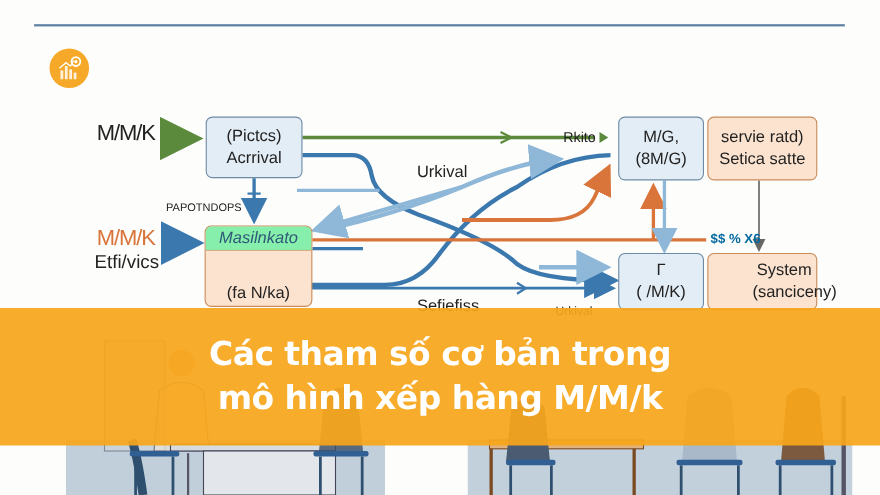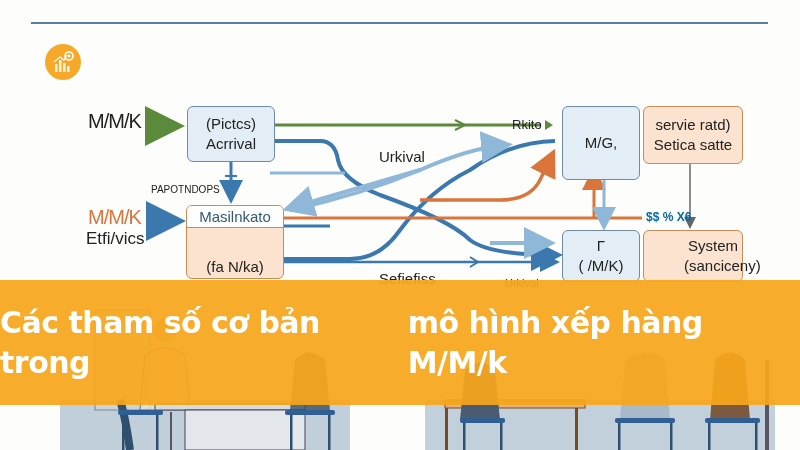--- a/index.html
+++ b/index.html
@@ -6,24 +6,24 @@
   html, body { width:800px; height:450px; overflow:hidden; background:#fdfdfb; }
   body { position:relative; font-family:"Liberation Sans", sans-serif; }
   .top-rule { position:absolute; left:31px; top:22px; width:737px; height:2px; background:#5a7fa0; }
   .logo { position:absolute; left:45px; top:44px; width:36px; height:36px; border-radius:50%; background:#f6a929; }
   .diagram { position:absolute; left:0; top:0; width:800px; height:450px; }
   .lbl { position:absolute; font-size:13px; color:#222; white-space:nowrap; }
   .box { position:absolute; border-radius:6px; text-align:center; font-size:15px; color:#222; display:flex; flex-direction:column; justify-content:center; line-height:20px; }
   .box.blue { background:#e3edf5; border:1.5px solid #6d8aa6; }
   .box.peach { background:#fbe3cf; border:1.5px solid #c98b5a; }
   .box.split { background:#fbe3cf; border:1.5px solid #c98b5a; }
-  .split-top { background:#ffffff; height:50%; display:flex; align-items:center; justify-content:center; color:#2f5878; border-bottom:1.5px solid #c98b5a; border-radius:5px 5px 0 0;}
+  .split-top { background:#86efac; height:50%; display:flex; align-items:center; justify-content:center; color:#2f5878; border-bottom:1.5px solid #c98b5a; border-radius:5px 5px 0 0;font-style:italic;}
   .split-bot { height:50%; display:flex; align-items:center; justify-content:center;margin-top:28px; }
   .illus { position:absolute; top:300px; height:150px; }
-  .band { position:absolute; left:0; top:280px; width:800px; height:125px; background:rgba(248,166,27,0.93); display:flex; flex-direction:row; align-items:center; justify-content:center; }
+  .band { position:absolute; left:0; top:280px; width:800px; height:125px; background:rgba(248,166,27,0.93); display:flex; flex-direction:column; align-items:center; justify-content:center; }
   .band-line { color:#ffffff; font-weight:bold; font-size:30px; line-height:40px; font-family:"DejaVu Sans", sans-serif; letter-spacing:-0.5px; }
 </style>
 </head>
 <body>
 
 <div class="top-rule"></div>
 
 <div class="logo">
   <svg width="36" height="36" viewBox="0 0 36 36">
     <rect x="10" y="20" width="2.5" height="8" fill="#fff" opacity="0.85"></rect>
@@ -139,22 +139,23 @@
 <div class="box blue" style="left:187px;top:106px;width:88px;height:56px;">
   <span>(Pictcs)</span>
   <span>Acrrival</span>
 </div>
 
 <div class="box split" style="left:186px;top:205px;width:98px;height:74px;">
   <div class="split-top">Masilnkato</div>
   <div class="split-bot">(fa N/ka)</div>
 </div>
 
-<div class="box blue" style="left:562px;top:106px;width:78px;height:74px;">
+<div class="box blue" style="left:562px;top:106px;width:78px;height:58px;">
   <span>M/G,</span>
+  <span>(8M/G)</span>
 </div>
 
 <div class="box peach" style="left:643px;top:106px;width:100px;height:58px;">
   <span>servie ratd)</span>
   <span>Setica satte</span>
 </div>
 
 <div class="box blue" style="left:562px;top:230px;width:78px;height:52px;">
   <span>Γ</span>
   <span>( /M/K)</span>

